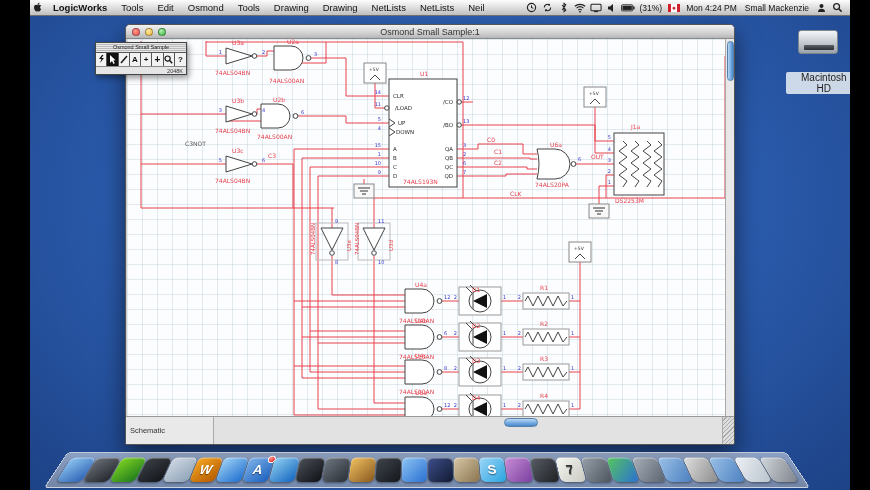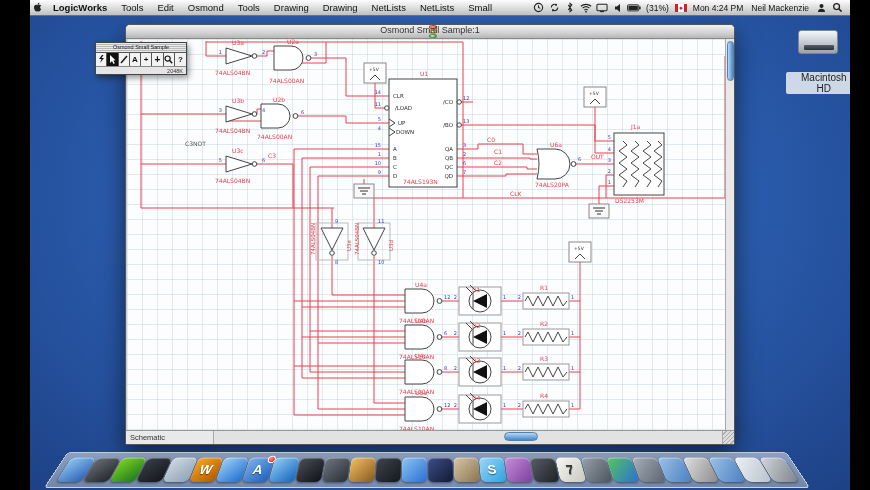--- a/index.html
+++ b/index.html
@@ -29,38 +29,38 @@
     background:linear-gradient(#5a6066,#2c3034); border-radius:1px; }
   .hd-label { margin-top:18px; font-size:10px; color:#222; background:rgba(235,240,245,.85);
     border-radius:2px; display:inline-block; padding:0 15px; }
 
   
   .window { position:absolute; left:95px; top:24px; width:610px; height:421px;
     background:#ccc; border:1px solid #555; border-radius:5px 5px 2px 2px;
     box-shadow:0 10px 24px rgba(0,0,0,.55); z-index:10; }
   .titlebar { height:14px; border-radius:4px 4px 0 0;
     background:linear-gradient(#f3f3f3,#cfcfcf 65%,#b6b6b6);
-    border-bottom:1px solid #8a8a8a; position:relative; display:flex; align-items:center;flex-direction:column; }
+    border-bottom:1px solid #8a8a8a; position:relative; display:flex; align-items:center; }
   .tl { width:8px; height:8px; border-radius:50%; margin-left:5px; border:0.5px solid rgba(0,0,0,.35); }
   .tl.red{ background:radial-gradient(circle at 35% 30%, #ff9a94,#f0514a); margin-left:6px;}
   .tl.yellow{ background:radial-gradient(circle at 35% 30%, #ffe9a8,#f5b931);}
   .tl.green{ background:radial-gradient(circle at 35% 30%, #b8f0b2,#35b93c);}
   .wtitle { position:absolute; left:0; right:0; text-align:center; font-size:9px; color:#333; }
   .wcontent { position:absolute; left:1px; top:14px; width:600px; height:395px;
     background:#fbfdfe; overflow:hidden;
     background-image:
       linear-gradient(rgba(150,175,195,.25) 1px, transparent 1px),
       linear-gradient(90deg, rgba(150,175,195,.25) 1px, transparent 1px);
     background-size:15px 15px; }
   .schsvg { position:absolute; left:0; top:0; }
   .vscroll { position:absolute; right:0; top:14px; width:9px; height:395px;
     background:#e8e8e8; border-left:1px solid #aaa; }
   .vthumb { position:absolute; left:1px; top:2px; width:7px; height:40px; border-radius:4px;
     background:linear-gradient(90deg,#bcd8f5,#6fa8e0 60%,#4b86c8); border:0.5px solid #5580aa; }
-  .bottombar { position:absolute; left:0; bottom:0; width:100%; height:14px;
+  .bottombar { position:absolute; left:0; bottom:0; width:100%; height:28px;
     background:linear-gradient(#eee,#cfcfcf); border-top:1px solid #999;
     display:flex; align-items:center; font-size:7.5px; color:#333; }
   .statuslabel { width:88px; padding-left:4px; border-right:1px solid #aaa; height:100%;
     display:flex; align-items:center; background:#e9e9e9; }
   .hscroll { position:relative; flex:1; height:100%; background:#e2e2e2; }
   .hthumb { position:absolute; left:290px; top:1px; width:34px; height:9px; border-radius:5px;
     background:linear-gradient(#bcd8f5,#6fa8e0 60%,#4b86c8); border:0.5px solid #5580aa; }
   .growbox { width:12px; height:100%; border-left:1px solid #aaa;
     background:repeating-linear-gradient(135deg,#ddd 0 2px,#aaa 2px 3px); }
 
@@ -103,21 +103,21 @@
     </div>
     <span class="mitem appname">LogicWorks</span>
     <span class="mitem">Tools</span>
     <span class="mitem">Edit</span>
     <span class="mitem">Osmond</span>
     <span class="mitem">Tools</span>
     <span class="mitem">Drawing</span>
     <span class="mitem">Drawing</span>
     <span class="mitem">NetLists</span>
     <span class="mitem">NetLists</span>
-    <span class="mitem">Small</span>
+    <span class="mitem">Neil</span>
     <div class="mb-right">
       <span class="sicon">
           <svg width="11" height="11" viewBox="0 0 12 12">
             <circle cx="6" cy="6" r="4.5" fill="none" stroke="#222" stroke-width="1.2"></circle>
             <path d="M6 3.5V6l2 1" stroke="#222" stroke-width="1.1" fill="none"></path>
           </svg>
         </span>
       <span class="sicon">
           <svg width="11" height="11" viewBox="0 0 12 12">
             <path d="M2.5 6a3.5 3.5 0 0 1 6-2.4M9.5 6a3.5 3.5 0 0 1-6 2.4" fill="none" stroke="#222" stroke-width="1.2"></path>
@@ -156,21 +156,21 @@
       <span class="stext">(31%)</span>
       <span class="sicon">
           <svg width="12" height="8" viewBox="0 0 12 8">
             <rect width="3" height="8" fill="#d21f2c"></rect>
             <rect x="3" width="6" height="8" fill="#fff"></rect>
             <rect x="9" width="3" height="8" fill="#d21f2c"></rect>
             <path d="M6 1.6l.7 1.6 1.5-.3-.8 1.6 1.2 1-1.7.3.1 1.6-1-1.2-1 1.2.1-1.6-1.7-.3 1.2-1-.8-1.6 1.5.3z" fill="#d21f2c" transform="scale(0.72) translate(2.3,1.2)"></path>
           </svg>
         </span>
       <span class="stext">Mon 4:24 PM</span>
-      <span class="stext">Neil Mackenzie</span>
+      <span class="stext">Small Mackenzie</span>
       <span class="sicon">
           <svg width="9" height="10" viewBox="0 0 9 10">
             <circle cx="4.5" cy="3" r="2" fill="#222"></circle>
             <path d="M1 9c0-2 1.5-3.2 3.5-3.2S8 7 8 9z" fill="#222"></path>
           </svg>
         </span>
       <span class="sicon">
           <svg width="11" height="11" viewBox="0 0 12 12">
             <circle cx="5" cy="5" r="3.2" fill="none" stroke="#222" stroke-width="1.4"></circle>
             <line x1="7.5" y1="7.5" x2="10.5" y2="10.5" stroke="#222" stroke-width="1.6"></line>

